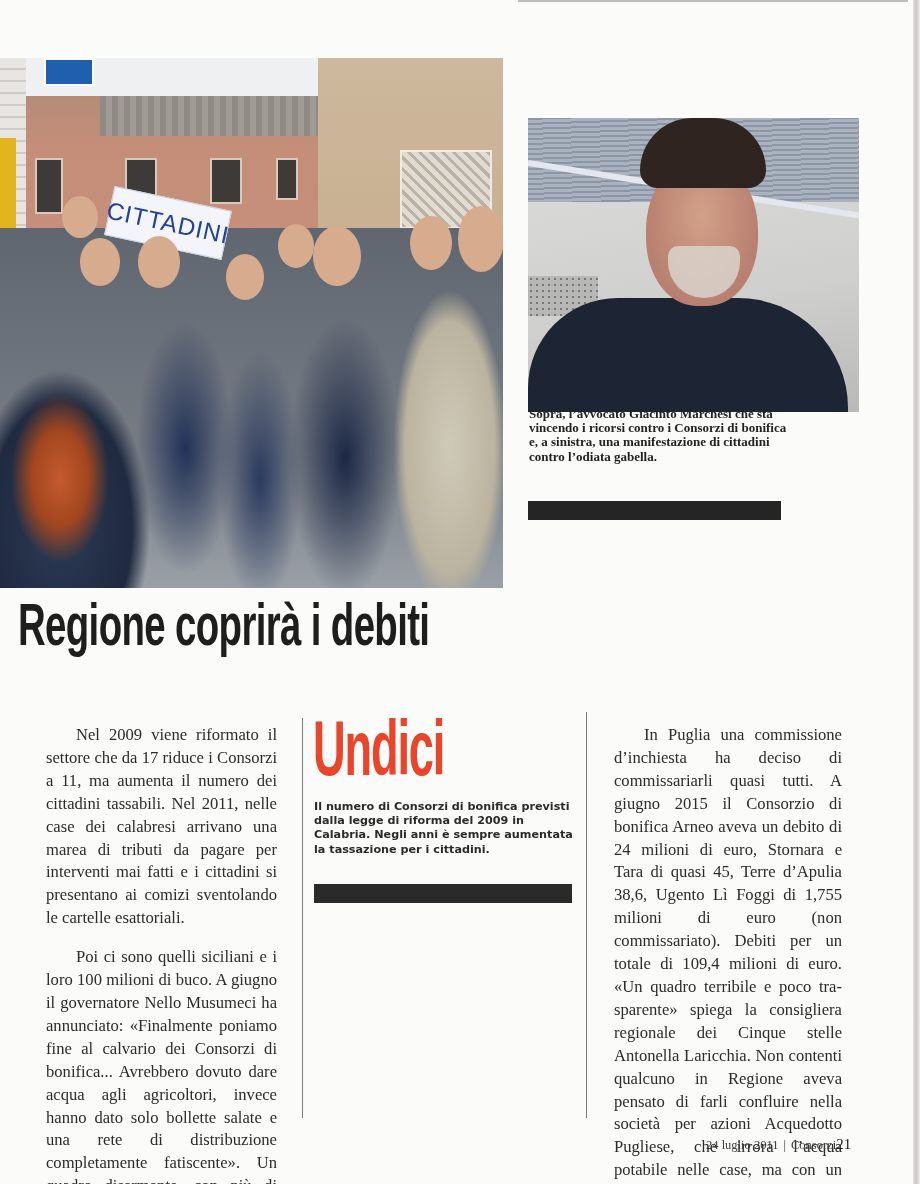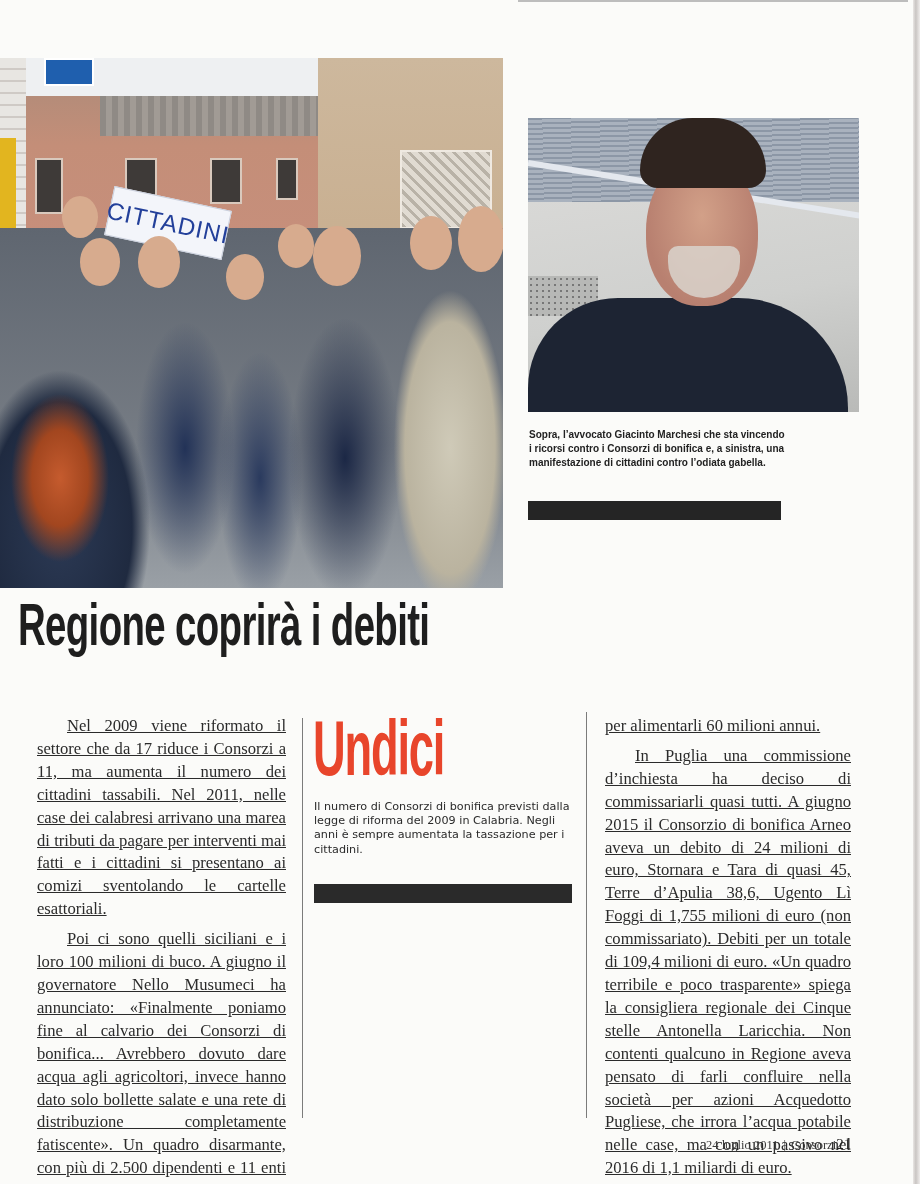--- a/index.html
+++ b/index.html
@@ -98,55 +98,55 @@
     position:absolute; left:112px; top:0px; width:126px; height:70px;
     background:#2f241f; border-radius:60px 60px 20px 20px;
   }
   .portrait-photo .beard {
     position:absolute; left:140px; top:128px; width:72px; height:52px;
     background:#d9d3cc; border-radius:10px 10px 36px 36px; opacity:.85;
   }
 
   
   .photo-caption {
-    position:absolute; left:529px; top:428px; width:260px;
-    font-family:Liberation Sans, sans-serif; font-weight:bold; font-size:10px;
+    position:absolute; left:529px; top:407px; width:260px;
+    font-family:Liberation Serif, serif; font-weight:bold; font-size:13px;
     line-height:14.2px; color:#222;
   }
   .caption-bar { position:absolute; left:528px; top:501px; width:253px; height:19px; background:#252525; }
 
   
   .headline {
     position:absolute; left:18px; top:588px; margin:0;
     font-family:"Liberation Sans", sans-serif; font-weight:bold; font-size:60px;
     line-height:74px; color:#1e1e1e; letter-spacing:-1px;
     transform: scaleX(0.64); transform-origin: left top; white-space:nowrap;
   }
 
   
   .col {
     position:absolute; font-size:16.6px; line-height:22.9px; text-align:justify; color:#2b2b2b;
     hyphens: manual;
   }
-  .col p { margin:7px; text-indent:30px;text-decoration:underline; }
+  .col p { margin:16px; text-indent:30px; }
   .col-1 { left:30px; top:708px; width:263px; }
   .col-3 { left:598px; top:708px; width:260px; }
   .col-3 p.first { text-indent:0; }
   .col-3 p.spaced { margin-top:14px; }
   .col-divider { position:absolute; width:1px; background:#7b7b7b; }
 
   
   .stat-number {
     position:absolute; left:313px; top:700px; margin:0;
     font-family:"Liberation Sans", sans-serif; font-weight:bold; font-size:78px; line-height:96px;
     color:#e8452b; letter-spacing:-2px; transform: scaleX(0.58); transform-origin:left top; white-space:nowrap;
   }
   .stat-desc {
     position:absolute; left:314px; top:800px; width:262px;
-    font-family:"DejaVu Sans", sans-serif; font-weight:normal; font-size:11.2px; line-height:14.2px; color:#2a2a2a;
+    font-family:"DejaVu Sans", sans-serif; font-weight:bold; font-size:11.2px; line-height:14.2px; color:#2a2a2a;
   }
   .stat-bar { position:absolute; left:314px; top:884px; width:258px; height:19px; background:#2a2a2a; }
 
   
   .footer {
     position:absolute; left:706px; top:1136px; font-size:12.5px; color:#3a3a3a; white-space:nowrap;
   }
   .footer .sep { margin:0 5px; }
   .page-number { font-size:15px; color:#222; }
 </style>
@@ -201,20 +201,19 @@
   <p>Poi ci sono quelli siciliani e i loro 100 milioni di buco. A giugno il governatore Nello Musumeci ha annunciato: «Fi­nalmente poniamo fine al calvario dei Consorzi di bonifica... Avrebbero dovuto dare acqua agli agricoltori, invece hanno dato solo bollette salate e una rete di distribuzione completamente fatiscen­te». Un quadro disarmante, con più di 2.500 dipendenti e 11 enti da ridurre a uno solo. «La Regione si farà carico dei 100 milioni di euro», spiega Musumeci. In aggiunta, l’ente continuerà a sborsare</p>
 </div>
 <div class="col-divider" style="left:302px;top:718px;height:400px;"></div>
 
 <div class="stat-number">Undici</div>
 <div class="stat-desc">Il numero di Consorzi di bonifica previsti dalla legge di riforma del 2009 in Calabria. Negli anni è sempre aumentata la tassazione per i cittadini.</div>
 <div class="stat-bar"></div>
 <div class="col-divider" style="left:586px;top:712px;height:406px;"></div>
 
 <div class="col col-3">
-  <p class="first">per alimentarli 60 milioni annui.</p>
   <p>In Puglia una commissione d’inchie­sta ha deciso di commissariarli quasi tut­ti. A giugno 2015 il Consorzio di bonifica Arneo aveva un debito di 24 milioni di euro, Stornara e Tara di quasi 45, Terre d’Apulia 38,6, Ugento Lì Foggi di 1,755 milioni di euro (non commissariato). Debiti per un totale di 109,4 milioni di euro. «Un quadro terribile e poco tra­sparente» spiega la consigliera regionale dei Cinque stelle Antonella Laricchia. Non contenti qualcuno in Regione aveva pensato di farli confluire nella società per azioni Acquedotto Pugliese, che irrora l’acqua potabile nelle case, ma con un passivo nel 2016 di 1,1 miliardi di euro.</p>
   <p class="spaced"><b>Dopo conflitti e polemiche nel 2012 la Toscana riforma</b><span> i suoi consorzi, portandoli dai 13 originari a sei. «Ora</span></p>
 </div>
 
 <div class="footer">
   <span>24 luglio 2011</span><span class="sep">|</span><span>Consorzi</span><span class="page-number">21</span>
 </div>
 
 </body></html>

